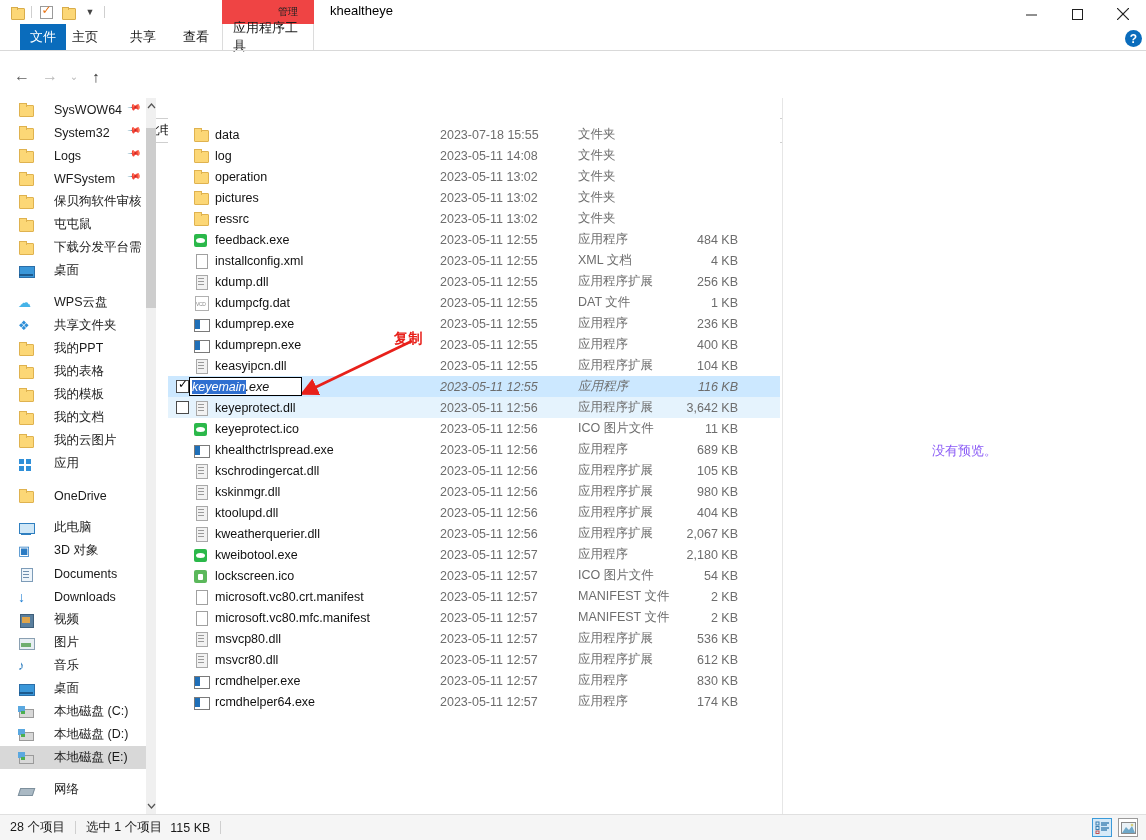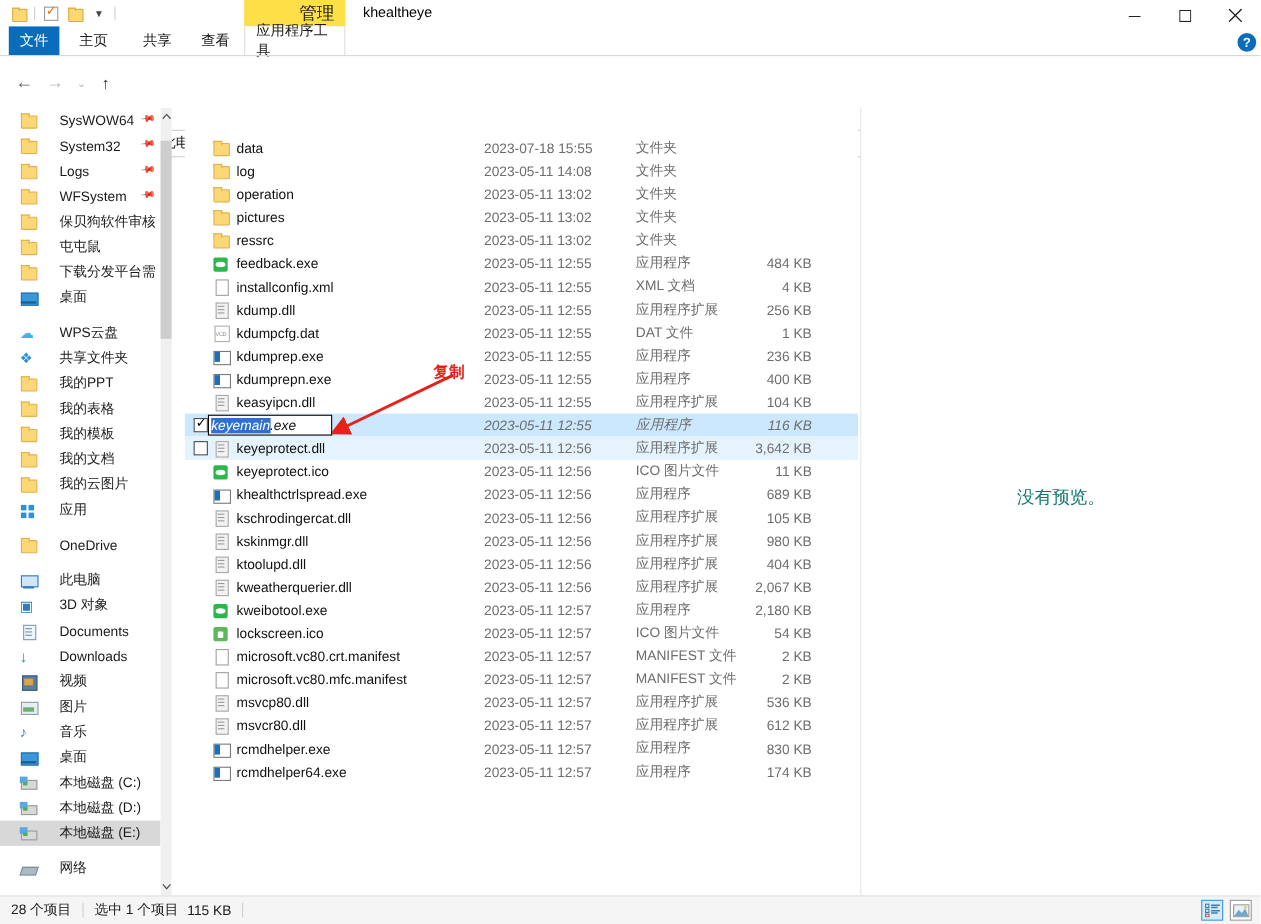--- a/index.html
+++ b/index.html
@@ -24,34 +24,34 @@
   .folder-ico:before{ content:""; position:absolute; left:0; top:1px; width:12px; height:10px;
     background:#fcd776; border:1px solid #d9ad4a; border-radius:0 1px 1px 1px;}
   .folder-ico:after{ content:""; position:absolute; left:0; top:0px; width:5px; height:2px;
     background:#fcd776; border:1px solid #d9ad4a; border-bottom:none;}
   .check-ico { width:13px; height:13px; border:1px solid #9a9a9a; background:#fff; position:relative;}
   .check-ico:after{ content:"✓"; position:absolute; left:1px; top:-4px; font-size:12px; color:#e8700f; font-weight:bold;}
   .dropdown-caret { font-size:9px; color:#444; line-height:1; }
 
   .ctx-tab-banner {
     position:absolute; left:222px; top:0px; width:92px; height:24px;
-    background:#fde047; display:flex; align-items:center; justify-content:center;
-    font-size:16px; color:#222;padding-left:40px;
+    background:#ef4444; display:flex; align-items:center; justify-content:center;
+    font-size:10px; color:#222;padding-left:40px;
   }
   .win-title { position:absolute; left:330px; top:3px; font-size:13px; color:#000; }
 
   .wincontrols { position:absolute; right:0; top:0; display:flex; height:28px; }
   .wc { width:46px; height:28px; display:flex; align-items:center; justify-content:center; }
   .wc svg { display:block; }
 
   
   .tabstrip { position:absolute; top:24px; left:0; width:1146px; height:26px; background:#fff; }
   .tab { position:absolute; top:0; height:26px; display:flex; align-items:center; justify-content:center;
          font-size:13px; color:#1a1a1a; padding:0 10px;}
-  .tab.file { left:8px; width:46px; background:#0a6cbc; color:#fff; }
+  .tab.file { left:20px; width:46px; background:#0a6cbc; color:#fff; }
   .tab.home { left:62px; }
   .tab.share { left:120px; }
   .tab.view { left:173px; }
   .tab.ctx { left:222px; width:92px; border-left:1px solid #dcdcdc; border-right:1px solid #dcdcdc; }
   .tabstrip-rule { position:absolute; top:50px; left:0; width:1146px; height:1px; background:#d9d9d9; }
 
   .help-row { position:absolute; top:30px; right:4px; display:flex; align-items:center; gap:10px; }
   .chev-min { color:#666; font-size:11px; }
   .help-btn { width:17px; height:17px; border-radius:50%; background:#0a6cbc; color:#fff;
               display:flex; align-items:center; justify-content:center; font-size:12px; font-weight:bold;}
@@ -181,21 +181,21 @@
   .rename-rest { color:#111; }
 
   
   .annot-label { position:absolute; left:394px; top:330px; font-size:14px; color:#e8201a;
                  font-weight:bold; letter-spacing:0.5px; }
   .annot-arrow { position:absolute; left:300px; top:338px; width:120px; height:62px; }
 
   
   .previewpane { position:absolute; left:782px; top:98px; width:364px; height:716px; background:#fff;
                  border-left:1px solid #e6e6e6; display:flex; align-items:flex-start; justify-content:center; }
-  .preview-text { margin-top:344px; font-size:16px; color:#0f766e; }
+  .preview-text { margin-top:344px; font-size:13px; color:#8b5cf6; }
 
   
   .statusbar { position:absolute; left:0; bottom:0; width:1146px; height:26px; background:#f5f5f5;
                border-top:1px solid #e0e0e0; display:flex; align-items:center; }
   .st-seg { font-size:12.5px; color:#1a1a1a; }
   .st-sep { width:1px; height:13px; background:#cfcfcf; margin:0 10px; }
   .viewbtns { position:absolute; right:8px; top:3px; display:flex; gap:6px; align-items:center; }
   .vbtn { width:20px; height:19px; display:flex; align-items:center; justify-content:center; }
   .vbtn.active { background:#d6eaf8; border:1px solid #3a9ad9; }
   .vbtn.plain { border:1px solid #9a9a9a; background:#fff; }

